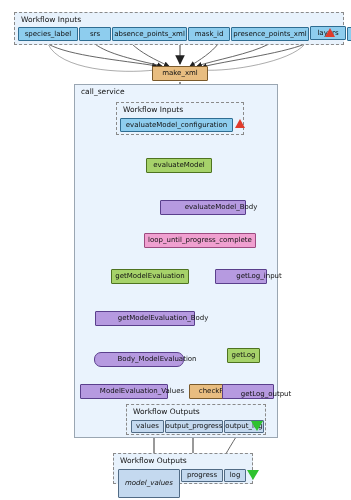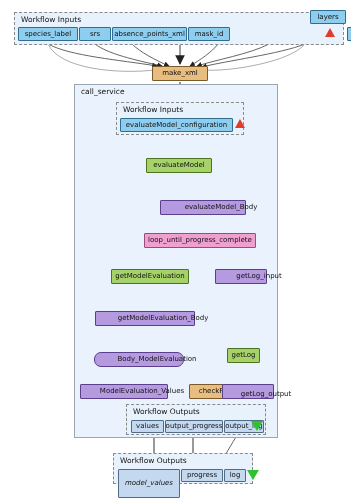--- a/index.html
+++ b/index.html
@@ -147,21 +147,24 @@
   </div>
   <div class="node n-port" style="left:79px;top:27px;width:32px;height:14px;">
     <span>srs</span>
   </div>
   <div class="node n-port" style="left:112px;top:27px;width:75px;height:14px;">
     <span>absence_points_xml</span>
   </div>
   <div class="node n-port" style="left:188px;top:27px;width:42px;height:14px;">
     <span>mask_id</span>
   </div>
-  <div class="node n-port" style="left:310px;top:10px;width:36px;height:14px;">
+  <div class="node n-port" style="left:231px;top:27px;width:78px;height:14px;">
+    <span>presence_points_xml</span>
+  </div>
+  <div class="node n-port" style="left:310px;top:26px;width:36px;height:14px;">
     <span>layers</span>
   </div>
   <div class="node n-port" style="left:347px;top:27px;width:52px;height:14px;">
     
   </div>
   <div class="tri tri-red" style="left:325px;top:28px;"></div>
 
   <div class="node n-proc" style="left:152px;top:66px;width:56px;height:15px;">
     <span>make_xml</span>
   </div>

